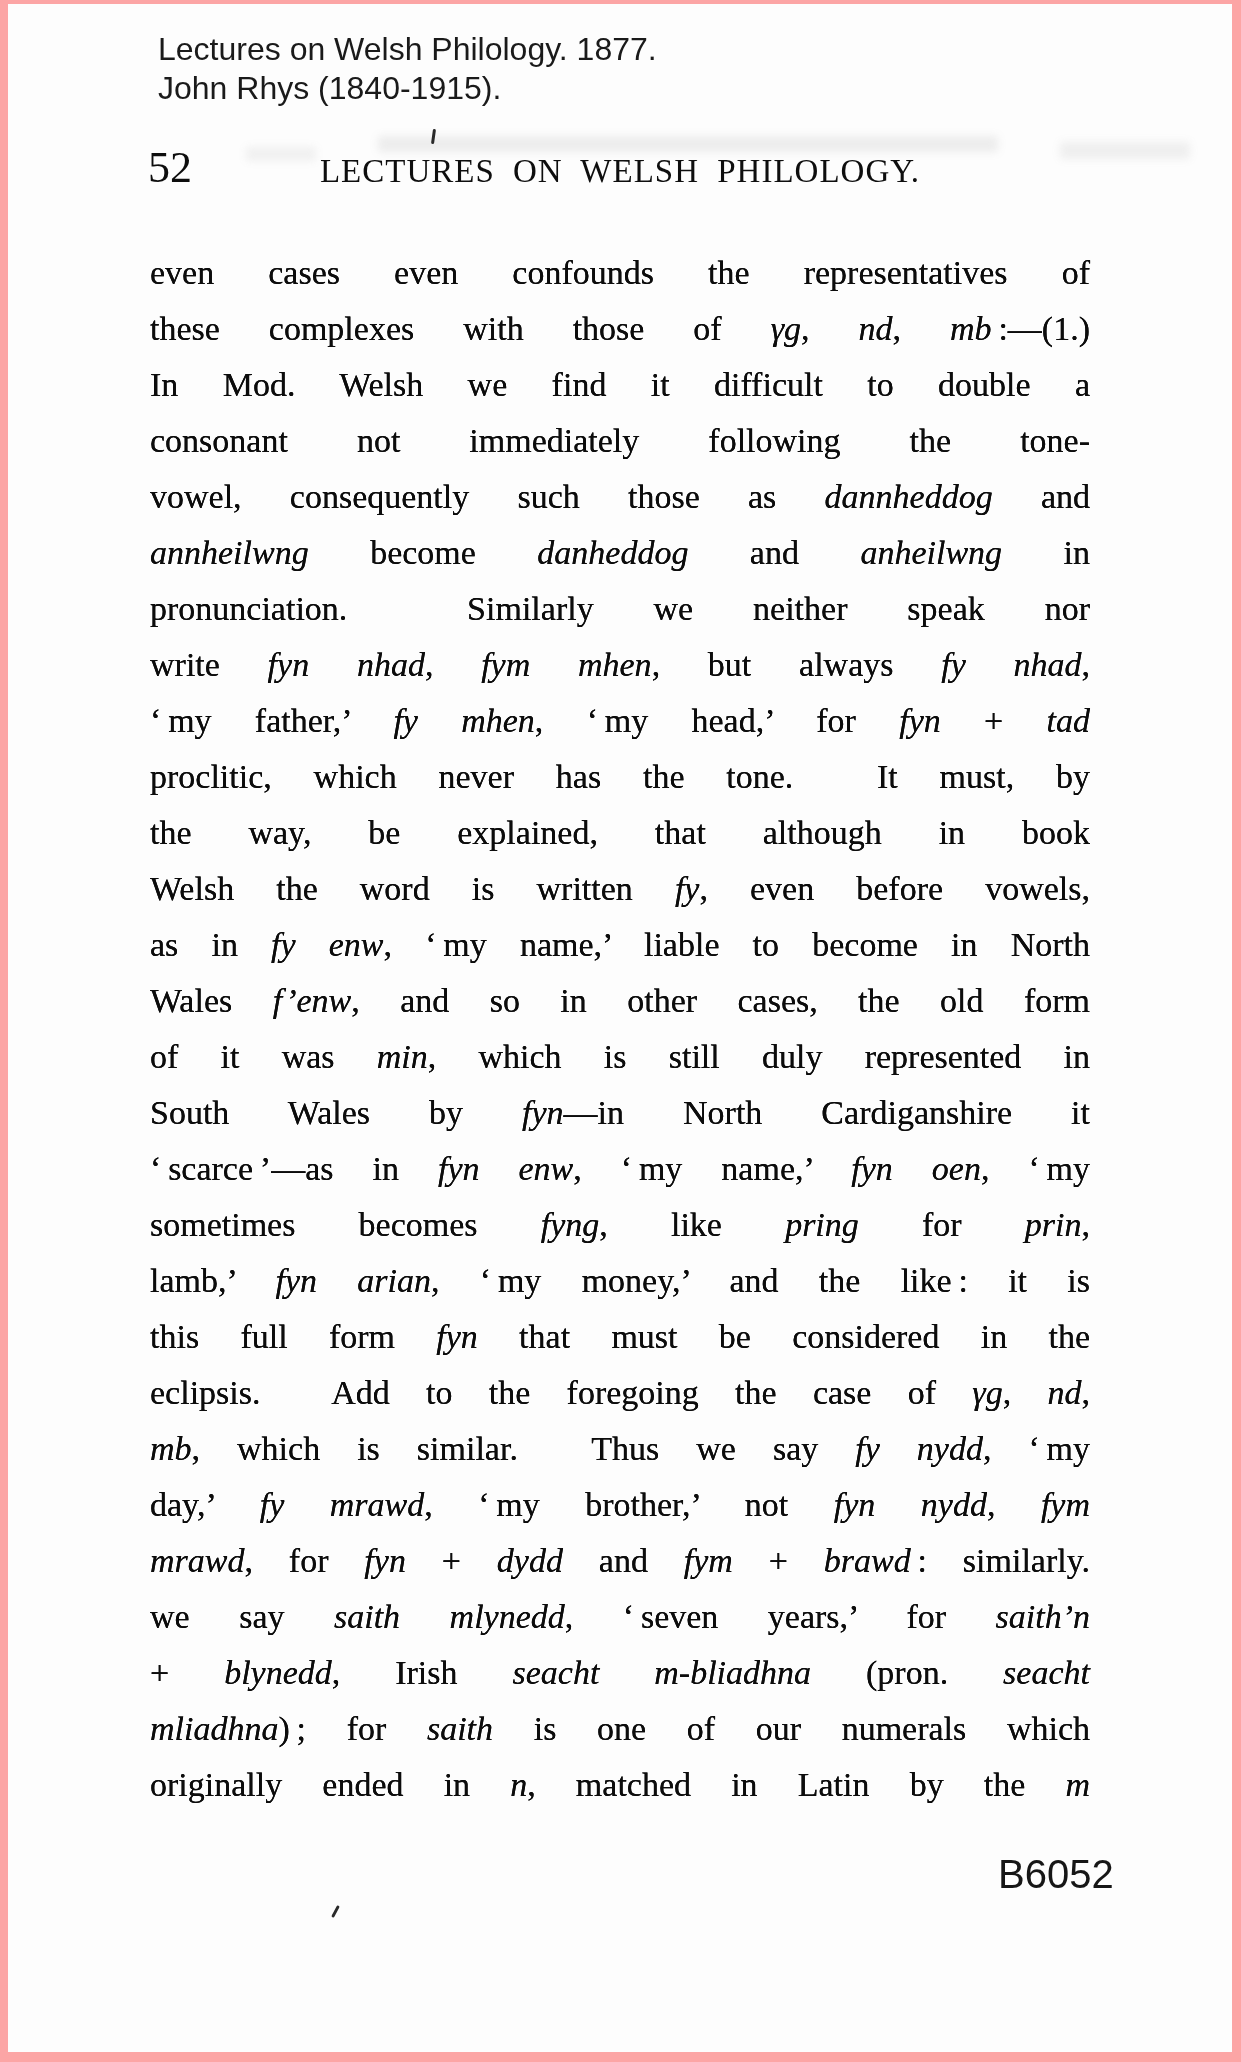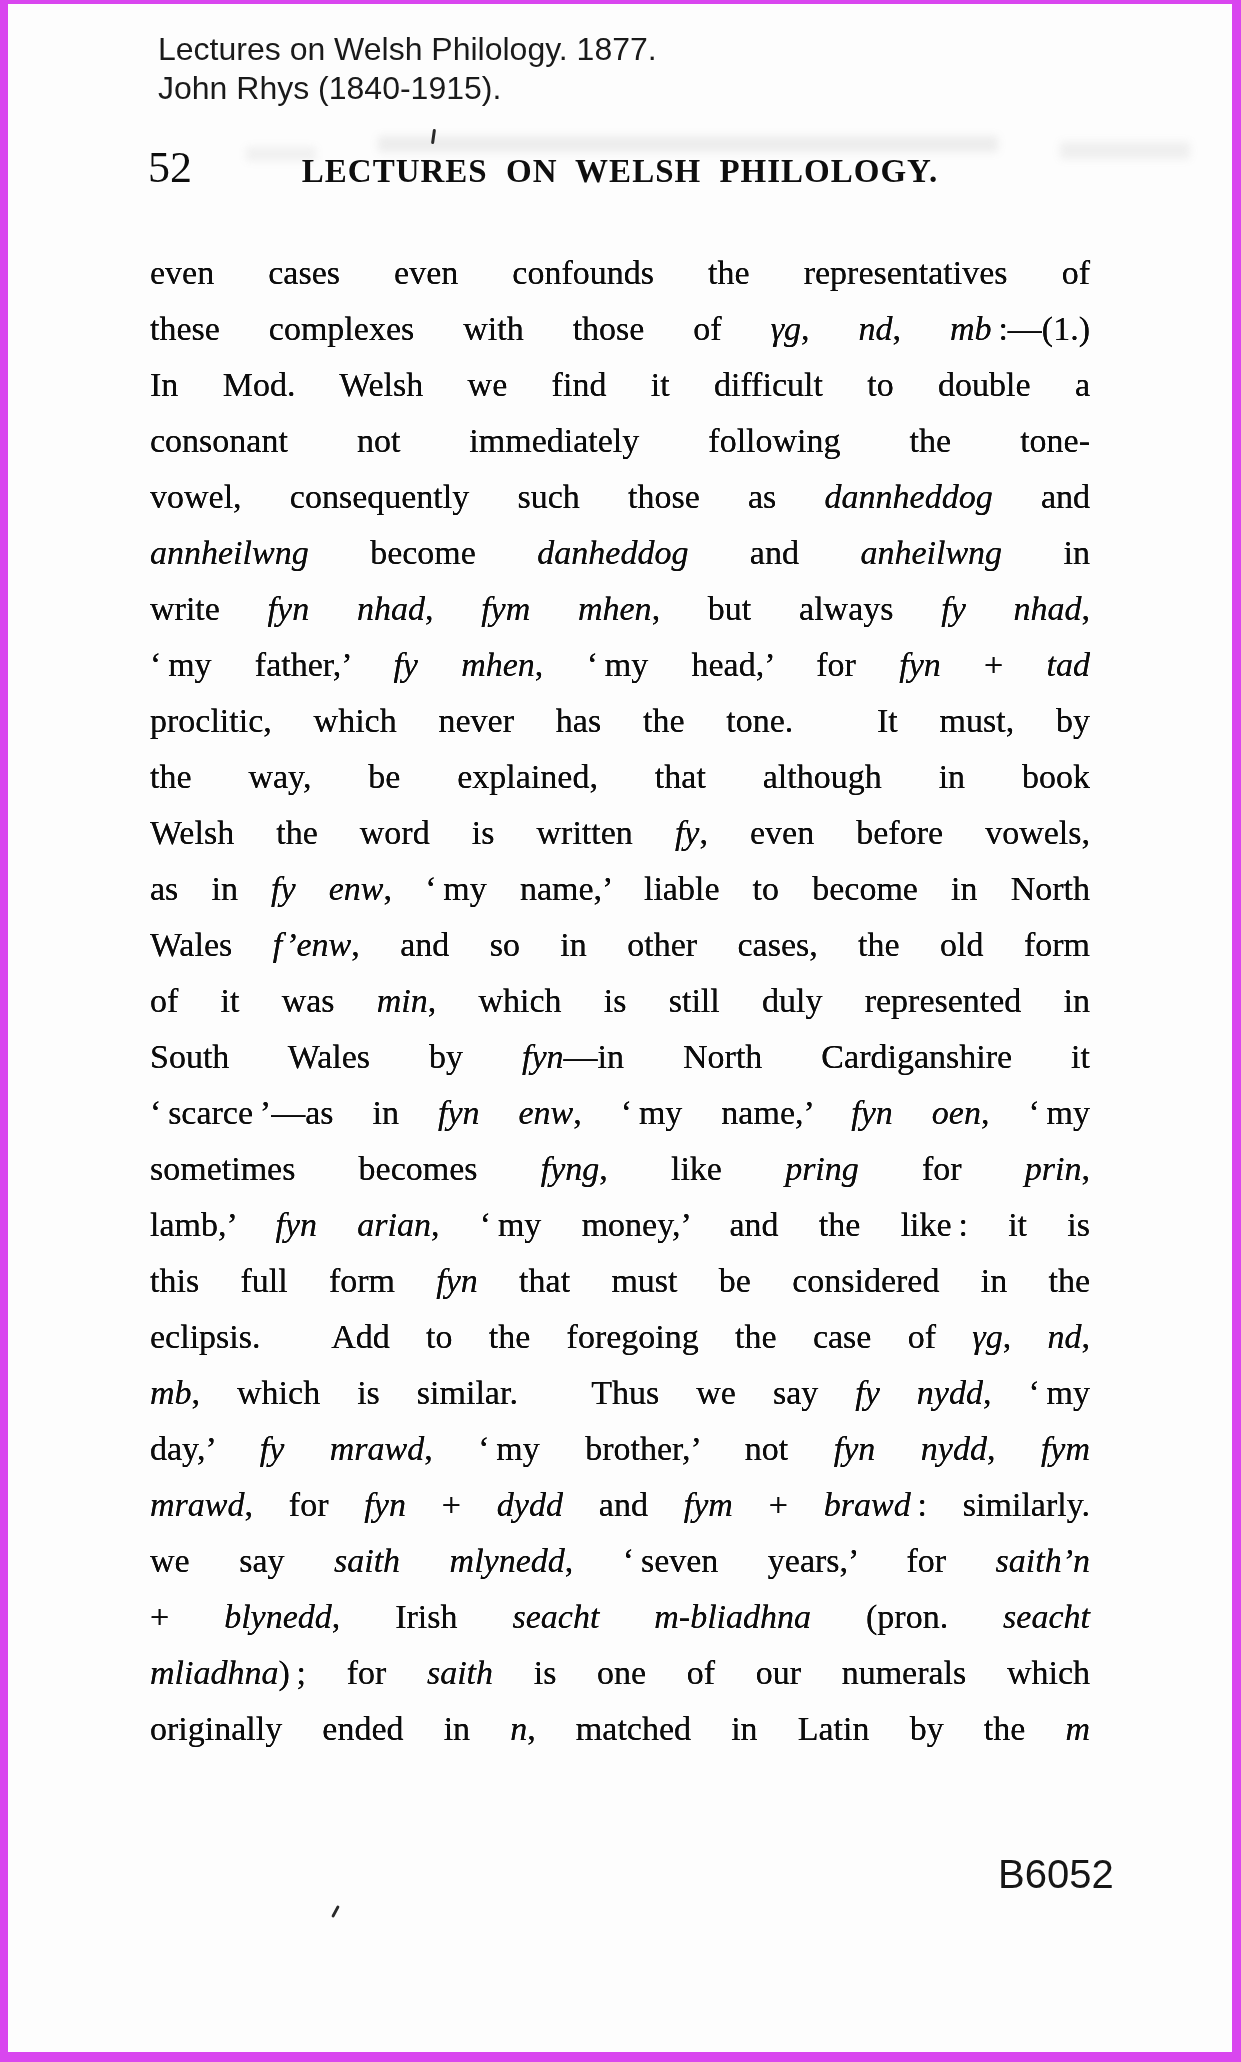--- a/index.html
+++ b/index.html
@@ -1,19 +1,19 @@
 <!DOCTYPE html>
 <html><head>
 <meta charset="utf-8">
 <style>
   html,body{margin:0;padding:0;background:#333;}
   .screen{
     position:relative;
     width:1241px;height:2062px;
-    background:#d946ef;
+    background:#fca5a5;
     overflow:hidden;
     font-family:"Liberation Serif", serif;
   }
   .page{
     position:absolute;
     left:8px;top:4px;
     width:1224px;height:2048px;
     background:#fdfdfd;
   }
   
@@ -25,21 +25,21 @@
   
   .pagenum{
     position:absolute;left:140px;top:142px;
     font-size:44px;line-height:44px;color:#0d0d0d;
     font-weight:400;
   }
   .running-title{
     position:absolute;left:0;top:149px;width:100%;
     text-align:center;
     font-size:33px;line-height:36px;
-    font-weight:700;letter-spacing:1px;word-spacing:9px;
+    font-weight:400;letter-spacing:1px;word-spacing:9px;
     color:#0e0e0e;
   }
   
   .body-text{
     position:absolute;left:142px;top:241px;width:940px;
     font-size:34px;color:#0c0c0c;
     text-shadow:0 0 0.5px #000;
   }
   .bline{
     height:56px;line-height:56px;
@@ -85,20 +85,21 @@
     <div class="pagenum">52</div>
     <div class="running-title">LECTURES ON WELSH PHILOLOGY.</div>
 
     <div class="body-text">
         <div class="bline"><span>even cases even confounds the representatives of</span></div>
         <div class="bline"><span>these complexes with those of </span><span class="it">γg</span><span>, </span><span class="it">nd</span><span>, </span><span class="it">mb</span><span> :—(1.)</span></div>
         <div class="bline"><span>In Mod. Welsh we find it difficult to double a</span></div>
         <div class="bline"><span>consonant not immediately following the tone-</span></div>
         <div class="bline"><span>vowel, consequently such those as </span><span class="it">dannheddog</span><span> and</span></div>
         <div class="bline"><span class="it">annheilwng</span><span> become </span><span class="it">danheddog</span><span> and </span><span class="it">anheilwng</span><span> in</span></div>
+        <div class="bline"><span>pronunciation.&nbsp; Similarly we neither speak nor</span></div>
         <div class="bline"><span>write </span><span class="it">fyn nhad</span><span>, </span><span class="it">fym mhen</span><span>, but always </span><span class="it">fy nhad</span><span>,</span></div>
         <div class="bline"><span>‘ my father,’ </span><span class="it">fy mhen</span><span>, ‘ my head,’ for </span><span class="it">fyn</span><span> + </span><span class="it">tad</span></div>
         <div class="bline"><span>proclitic, which never has the tone.&nbsp; It must, by</span></div>
         <div class="bline"><span>the way, be explained, that although in book</span></div>
         <div class="bline"><span>Welsh the word is written </span><span class="it">fy</span><span>, even before vowels,</span></div>
         <div class="bline"><span>as in </span><span class="it">fy enw</span><span>, ‘ my name,’ liable to become in North</span></div>
         <div class="bline"><span>Wales </span><span class="it">f’enw</span><span>, and so in other cases, the old form</span></div>
         <div class="bline"><span>of it was </span><span class="it">min</span><span>, which is still duly represented in</span></div>
         <div class="bline"><span>South Wales by </span><span class="it">fyn</span><span>—in North Cardiganshire it</span></div>
         <div class="bline"><span>‘ scarce ’—as in </span><span class="it">fyn enw</span><span>, ‘ my name,’ </span><span class="it">fyn oen</span><span>, ‘ my</span></div>

